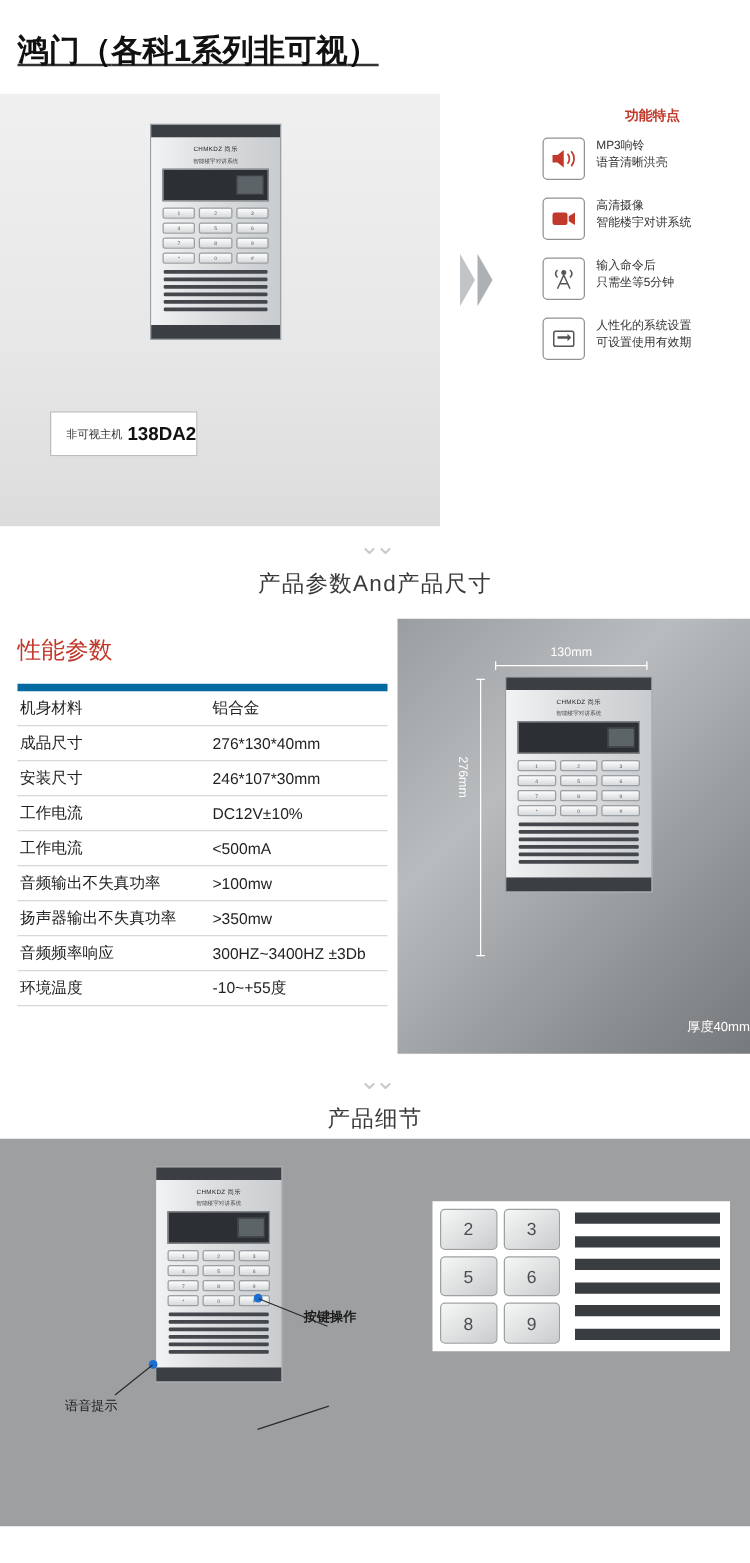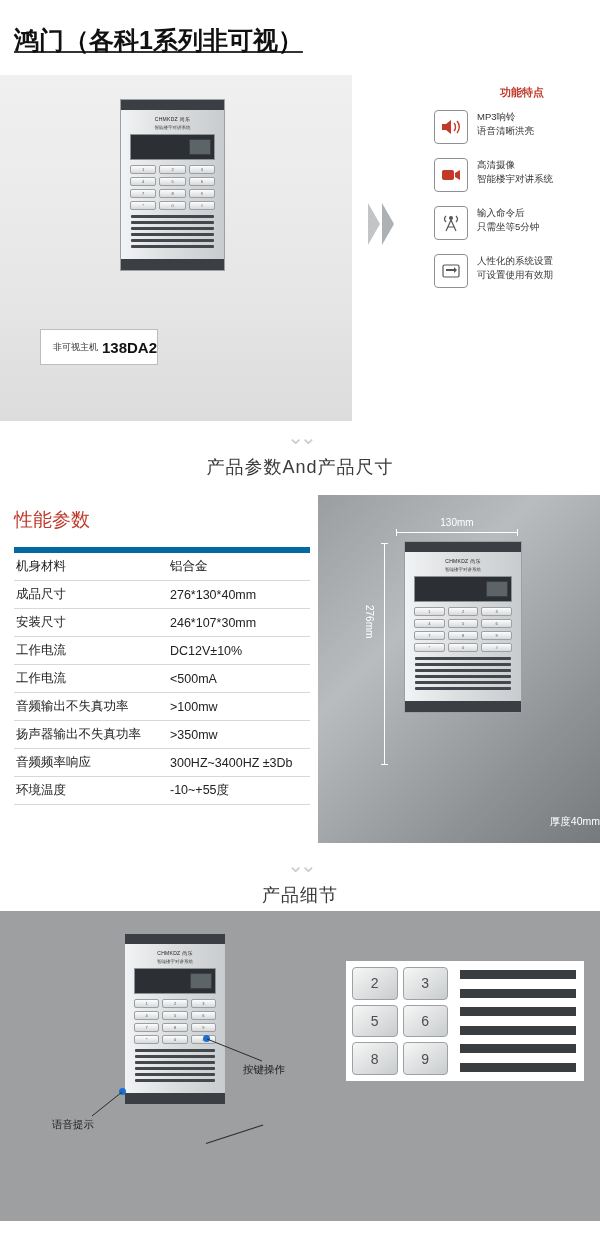--- a/index.html
+++ b/index.html
@@ -398,21 +398,21 @@
             <div class="bar"></div>
             <div class="bar"></div>
         </div>
       </div>
       <div class="cap bottom"></div>
     </div>
   </div>
 
   <div class="lead" style="left:206px; top:1143px; width:60px; transform:rotate(-18deg); position:fixed;"></div>
   <div class="dot" style="left:203px; top:124px;"></div>
-  <div class="callout" style="left:243px; top:152px;">按键操作</div>
+  <div class="callout" style="left:243px; top:136px;font-weight:bold;">按键操作</div>
 
   <div class="dot" style="left:119px; top:177px;"></div>
   <div class="callout" style="left:52px; top:207px;">语音提示</div>
 
   <svg width="600" height="310" style="position:absolute;left:0;top:0;pointer-events:none;">
     <line x1="207" y1="128" x2="262" y2="150" stroke="#2b2b2b" stroke-width="1"></line>
     <line x1="122" y1="181" x2="92" y2="205" stroke="#2b2b2b" stroke-width="1"></line>
   </svg>
 
   <div class="photo-box">

